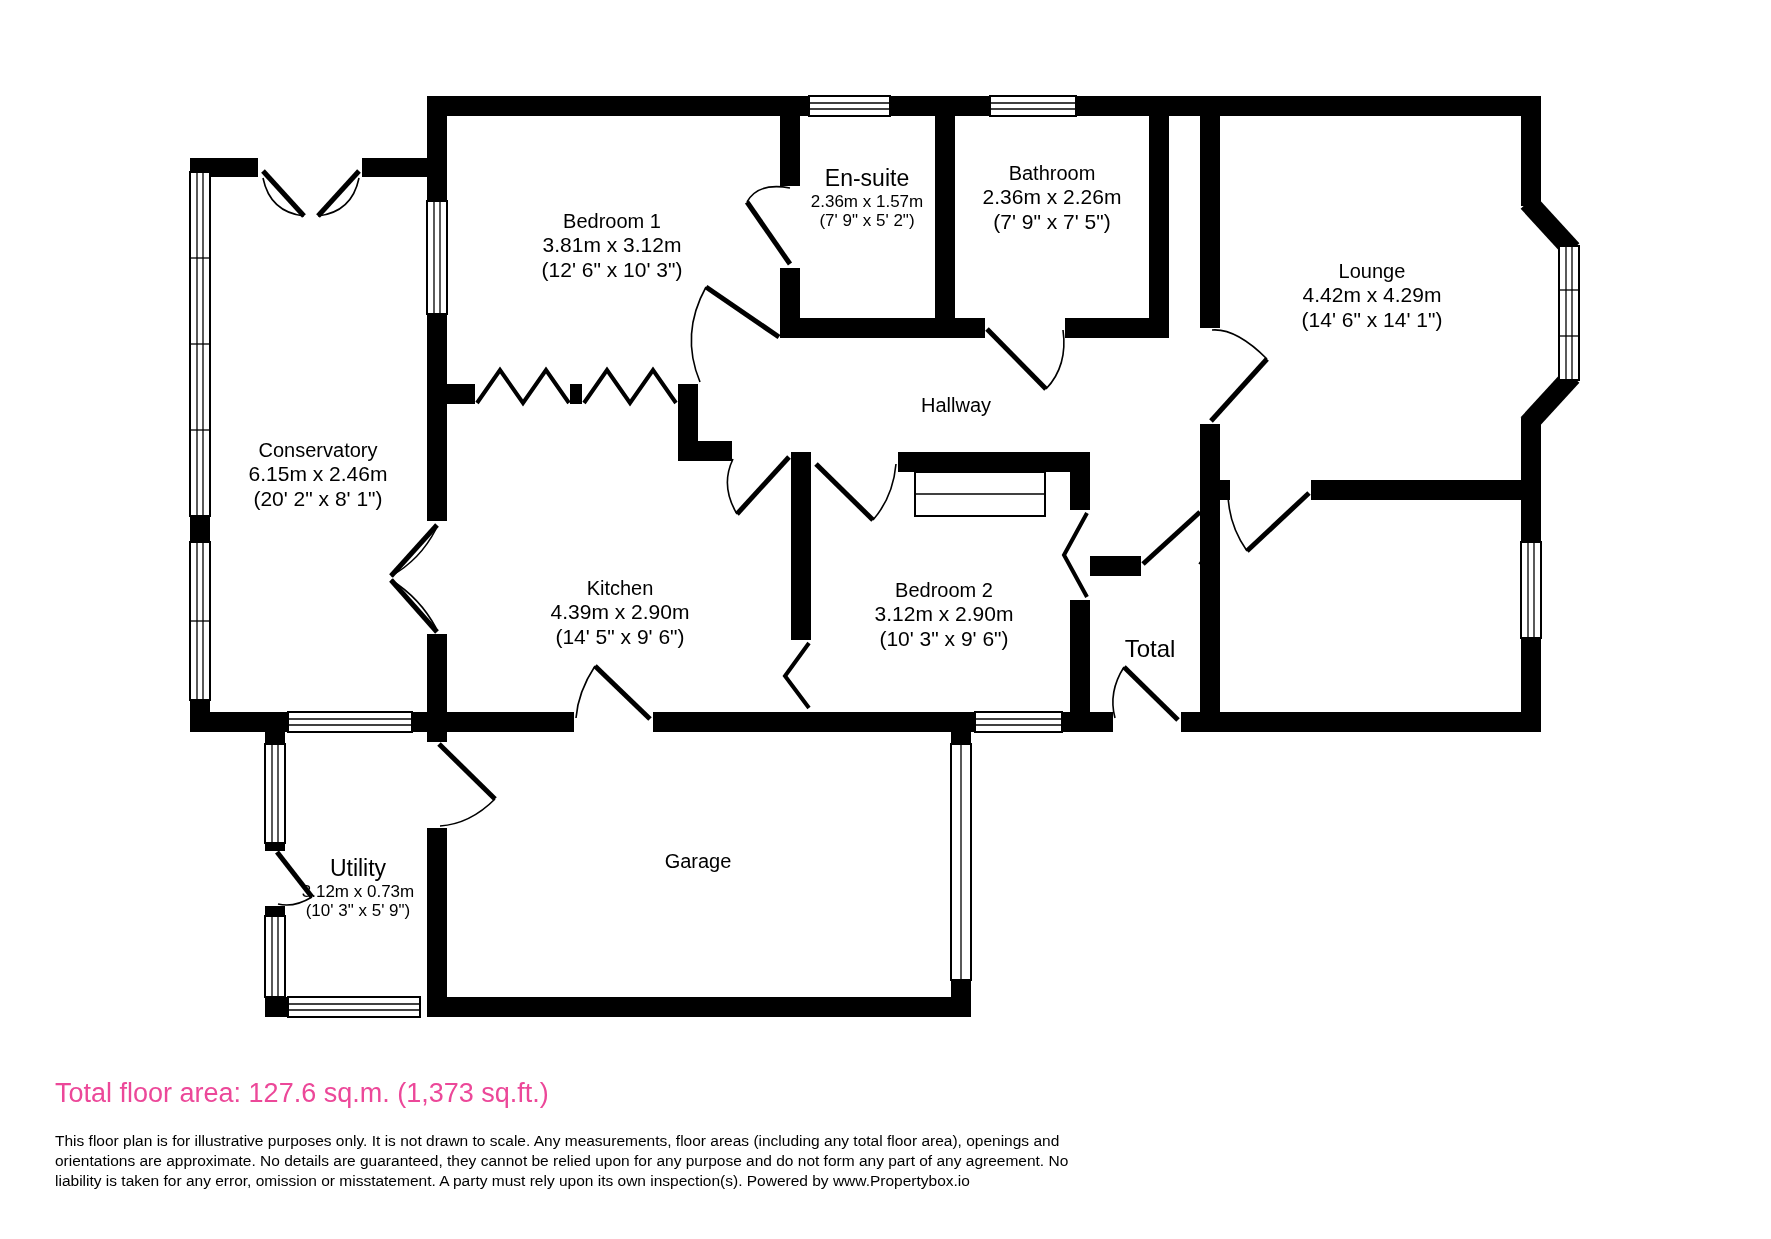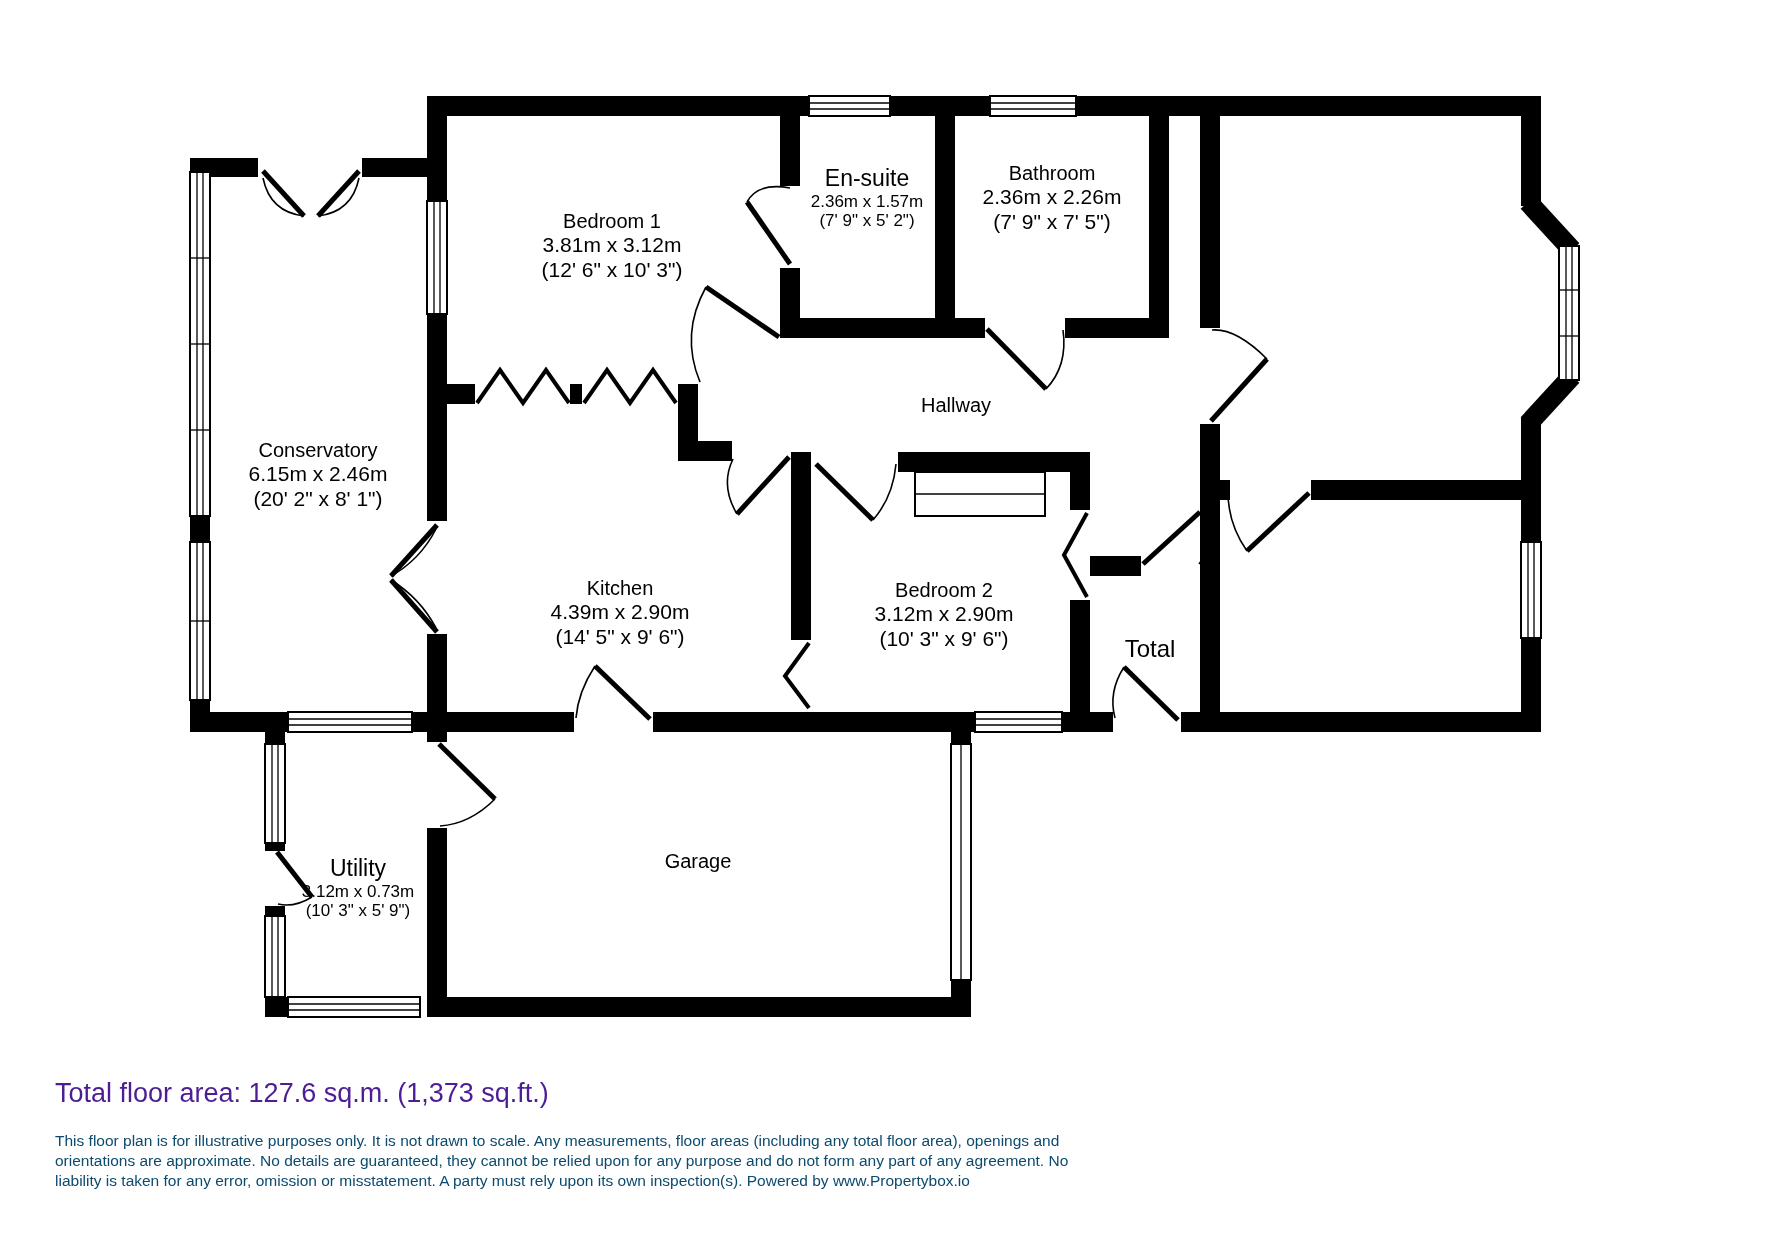--- a/index.html
+++ b/index.html
@@ -8,22 +8,22 @@
   .plan-svg{position:absolute;left:0;top:0;}
   .room-label{position:absolute;transform:translate(-50%,-50%);text-align:center;white-space:nowrap;line-height:1.16;}
   .room-label .rn{font-size:20px;}
   .room-label .rm{font-size:21px;}
   .room-label .ri{font-size:21px;}
   .room-label.small .rn{font-size:23px;}
   .room-label.small .rm{font-size:17px;}
   .room-label.small .ri{font-size:17px;}
   .room-label.midname .rn{font-size:24px;}
   .footer{position:absolute;left:55px;top:1078px;width:1660px;}
-  .total-area{font-size:27px;color:#4c1d95;margin:0 0 22px 0;}
-  .disclaimer{font-size:15.5px;line-height:1.28;color:#0c4a6e;width:1045px;margin:0;}
+  .total-area{font-size:27px;color:#ec4899;margin:0 0 22px 0;}
+  .disclaimer{font-size:15.5px;line-height:1.28;color:#000000;width:1045px;margin:0;}
 </style>
 </head>
 <body>
 
 <div class="stage">
 
 <svg class="plan-svg" width="1771" height="1239" viewBox="0 0 1771 1239">
 
   <g fill="#000000">
 
@@ -276,20 +276,25 @@
     <div class="rm">2.36m x 1.57m</div>
     <div class="ri">(7' 9" x 5' 2")</div>
   </div>
 
   <div class="room-label" style="left:1052px;top:198px;">
     <div class="rn">Bathroom</div>
     <div class="rm">2.36m x 2.26m</div>
     <div class="ri">(7' 9" x 7' 5")</div>
   </div>
 
+  <div class="room-label" style="left:1372px;top:296px;">
+    <div class="rn">Lounge</div>
+    <div class="rm">4.42m x 4.29m</div>
+    <div class="ri">(14' 6" x 14' 1")</div>
+  </div>
 
   <div class="room-label" style="left:318px;top:475px;">
     <div class="rn">Conservatory</div>
     <div class="rm">6.15m x 2.46m</div>
     <div class="ri">(20' 2" x 8' 1")</div>
   </div>
 
   <div class="room-label" style="left:956px;top:392px;margin-top:14px;">
     <div class="rn">Hallway</div>
   </div>

